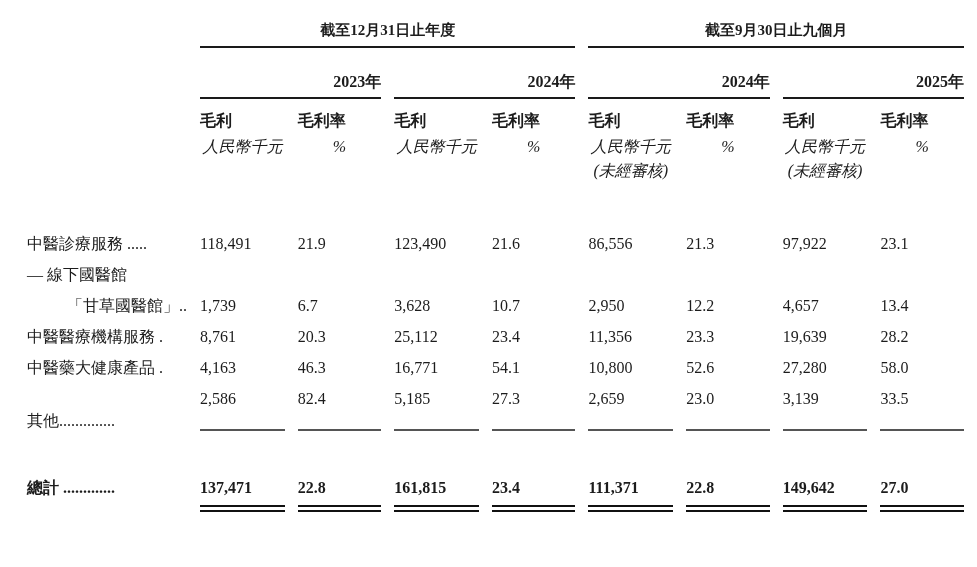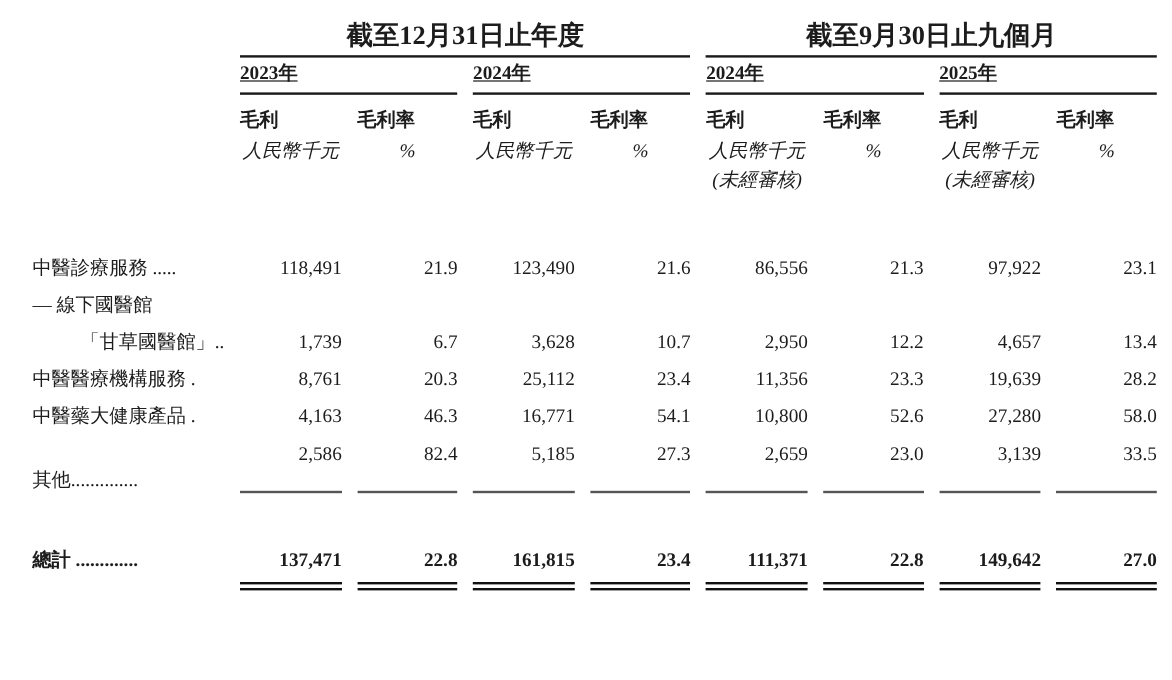--- a/index.html
+++ b/index.html
@@ -22,36 +22,35 @@
     padding: 0;
     font-size: 16px;
     line-height: 20px;
     vertical-align: bottom;
     white-space: nowrap;
   }
   
   td.grp {
     text-align: center;
     font-weight: bold;
-    font-size: 22px;
+    font-size: 15px;
     border-bottom: 2px solid #1a1a1a;
     padding: 10px 0 6px 0;
   }
   
   td.yr {
-    text-align: left;
+    text-align: right;
     font-weight: bold;
     border-bottom: 2px solid #1a1a1a;
-    padding: 4px 0 5px 0;
-    text-decoration: underline;
+    padding: 24px 0 5px 0;
   }
   tr.h1 td { text-align: left; font-weight: bold; padding-top: 12px; }
   tr.h2 td { text-align: center; font-style: italic; padding-top: 6px; }
   tr.h3 td { text-align: center; font-style: italic; padding-top: 4px; }
-  td.num { text-align: right; }
+  td.num { text-align: left; }
   tr.data td { padding-top: 11px; }
   td.lbl .l1 { margin-bottom: 11px; }
   td.lbl .l2 { padding-left: 40px; }
   tr.data td.rule {
     border-bottom: 2px solid #555555;
     padding-bottom: 20px;
   }
   tr.sp1 td { height: 42px; }
   tr.sp2 td { height: 36px; }
   tr.total td { font-weight: bold; padding-top: 11px; padding-bottom: 7px; }

